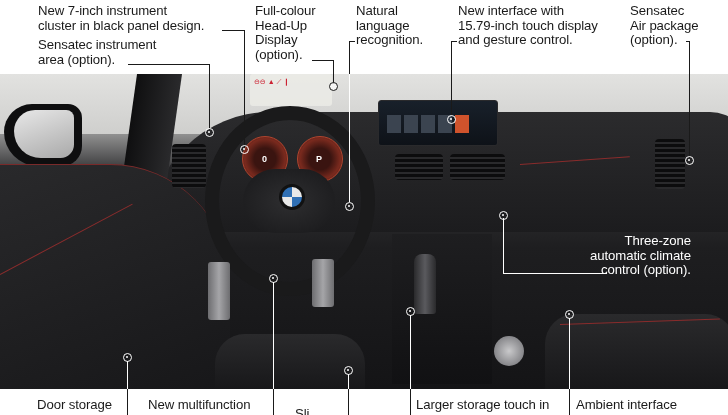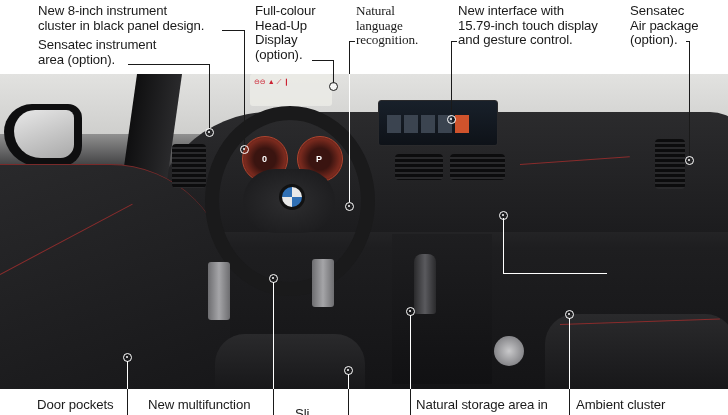--- a/index.html
+++ b/index.html
@@ -49,29 +49,29 @@
   .line { position:absolute; background:#1a1a1a; }
   .line.white { background:#ffffff; }
   .dot { position:absolute; width:9px; height:9px; border-radius:50%; border:1.5px solid #ffffff; box-sizing:border-box; background:transparent; }
   .dot::after { content:""; position:absolute; left:2px; top:2px; width:2px; height:2px; border-radius:50%; background:#fff; }
   .dot.dark { border-color:#1a1a1a; background:rgba(255,255,255,.7); }
   .dot.dark::after { background:transparent; }
 </style>
 </head>
 <body>
 
-<div class="label" style="left:38px; top:4px;">New 8-inch instrument
+<div class="label" style="left:38px; top:4px;">New 7-inch instrument
 cluster in black panel design.</div>
 <div class="label" style="left:38px; top:38px;">Sensatec instrument
 area (option).</div>
 <div class="label" style="left:255px; top:4px;">Full-colour
 Head-Up
 Display
 (option).</div>
-<div class="label" style="left:356px; top:4px;font-family:Liberation Serif, serif;">Natural
+<div class="label" style="left:356px; top:4px;">Natural
 language
 recognition.</div>
 <div class="label" style="left:458px; top:4px;">New interface with
 15.79-inch touch display
 and gesture control.</div>
 <div class="label" style="left:630px; top:4px;">Sensatec
 Air package
 (option).</div>
 
 <div class="photo">
@@ -106,20 +106,23 @@
   <div class="bmw-logo"></div>
   <div class="pedal" style="left:208px; top:188px;"></div>
   <div class="pedal" style="left:312px; top:185px; height:48px;"></div>
   <div class="console"></div>
   <div class="shifter"></div>
   <div class="idrive"></div>
   <div class="seat" style="left:215px; top:260px; width:150px; height:60px;"></div>
   <div class="seat" style="left:545px; top:240px; width:190px; height:80px;"></div>
   <div class="stitch" style="left:560px; top:250px; width:160px; transform:rotate(-2deg);"></div>
 
+  <div class="label light" style="left:590px; top:160px;">Three-zone
+automatic climate
+control (option).</div>
 </div>
 
 <div class="line" style="left:222px; top:30px; width:22px; height:1px;"></div>
 <div class="line" style="left:244px; top:30px; width:1px; height:118px;"></div>
 <div class="dot" style="left:240px; top:145px;"></div>
 
 <div class="line" style="left:128px; top:64px; width:82px; height:1px;"></div>
 <div class="line" style="left:209px; top:64px; width:1px; height:64px;"></div>
 <div class="dot" style="left:205px; top:128px;"></div>
 
@@ -157,17 +160,17 @@
 <div class="dot" style="left:344px; top:366px;"></div>
 
 <div class="line white" style="left:410px; top:315px; width:1px; height:74px;"></div>
 <div class="line" style="left:410px; top:389px; width:1px; height:26px;"></div>
 <div class="dot" style="left:406px; top:307px;"></div>
 
 <div class="line white" style="left:569px; top:318px; width:1px; height:71px;"></div>
 <div class="line" style="left:569px; top:389px; width:1px; height:26px;"></div>
 <div class="dot" style="left:565px; top:310px;"></div>
 
-<div class="label" style="left:37px; top:398px;">Door pockets</div>
+<div class="label" style="left:37px; top:398px;">Door storage</div>
 <div class="label" style="left:148px; top:398px;">New multifunction</div>
 <div class="label" style="left:295px; top:407px;">Sli</div>
-<div class="label" style="left:416px; top:398px;">Natural storage area in</div>
-<div class="label" style="left:576px; top:398px;">Ambient cluster</div>
+<div class="label" style="left:416px; top:398px;">Larger storage touch in</div>
+<div class="label" style="left:576px; top:398px;">Ambient interface</div>
 
 </body></html>

